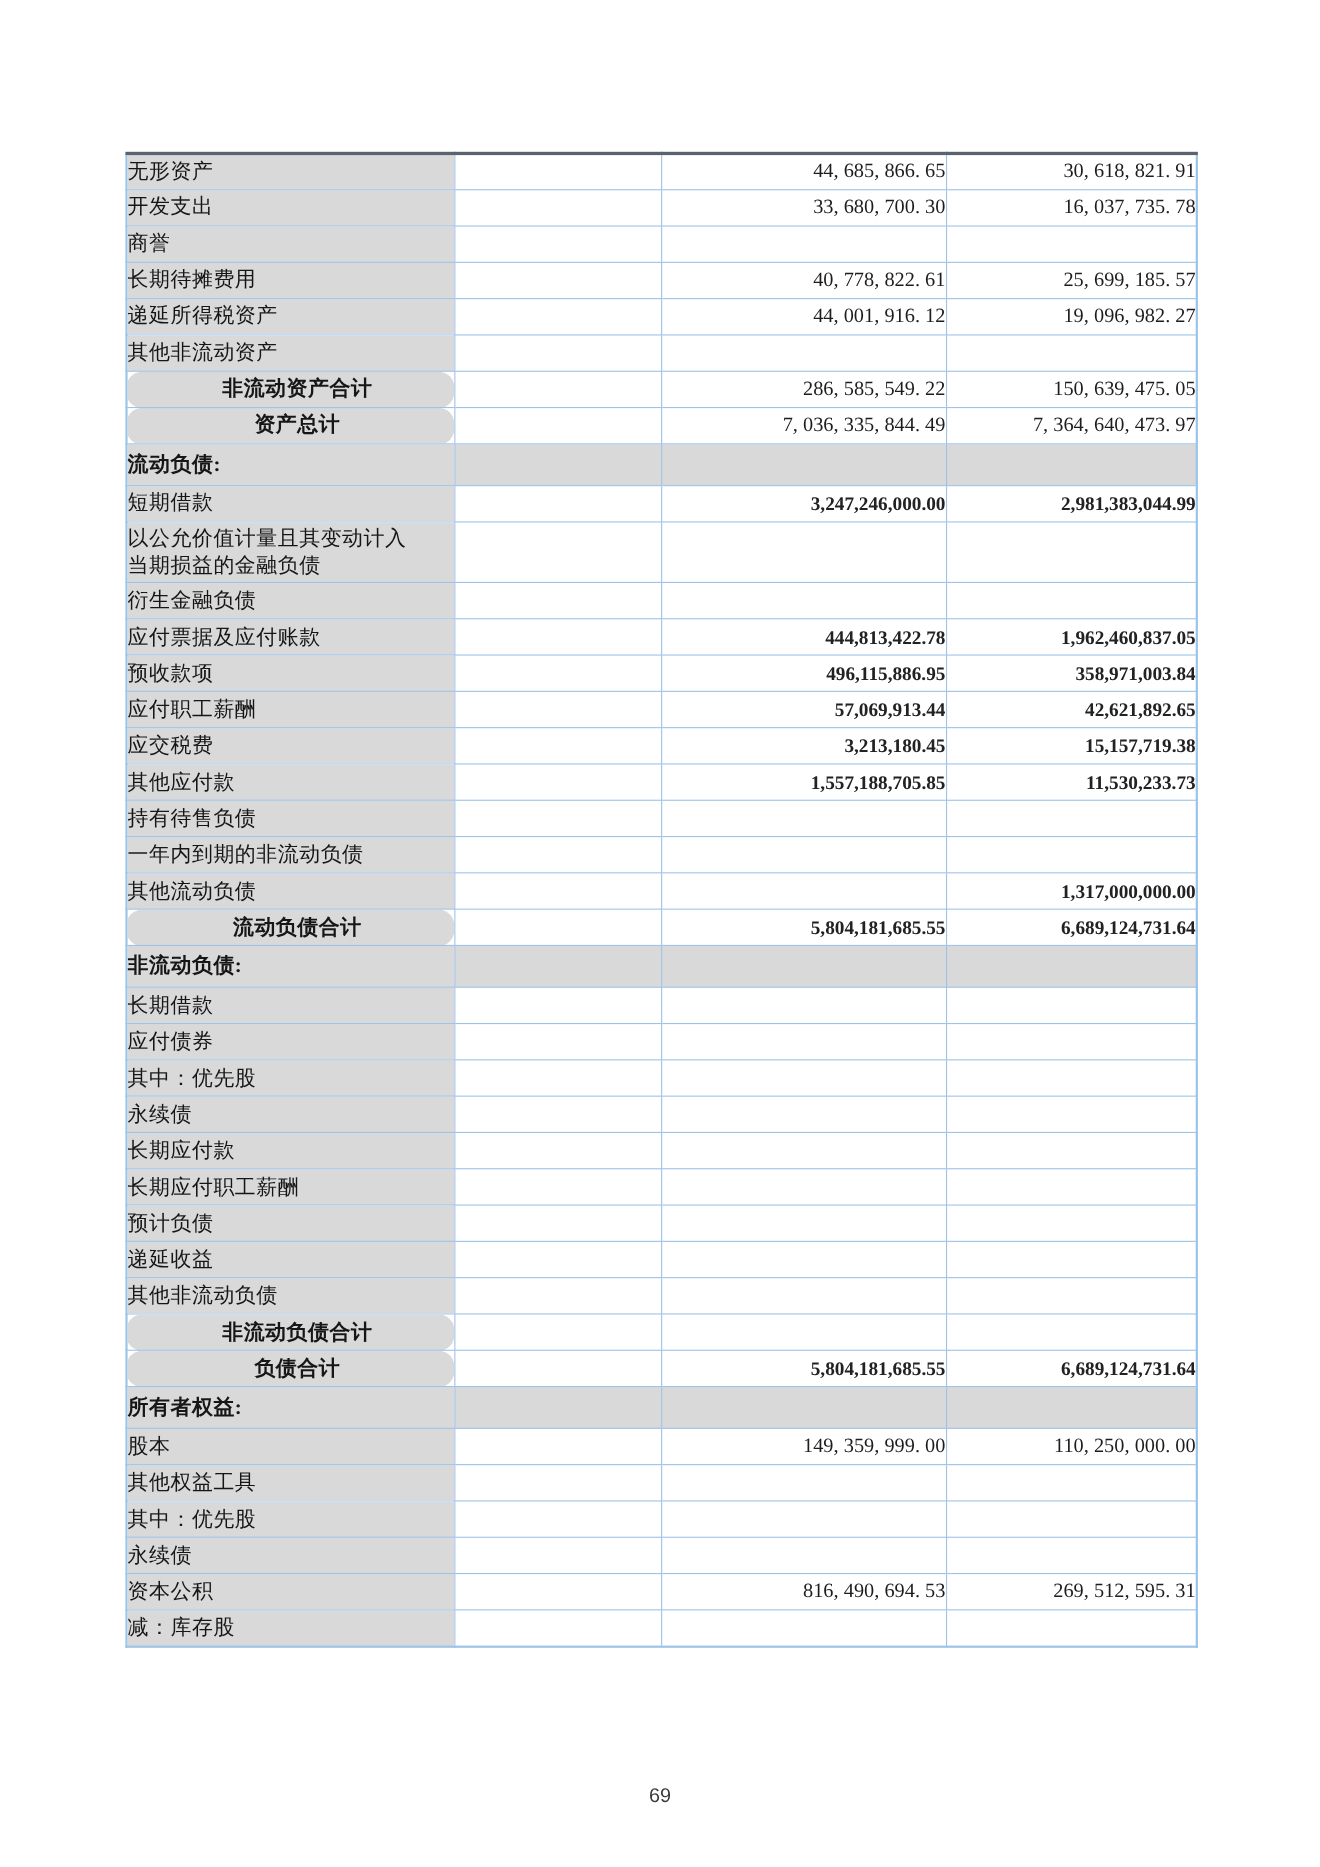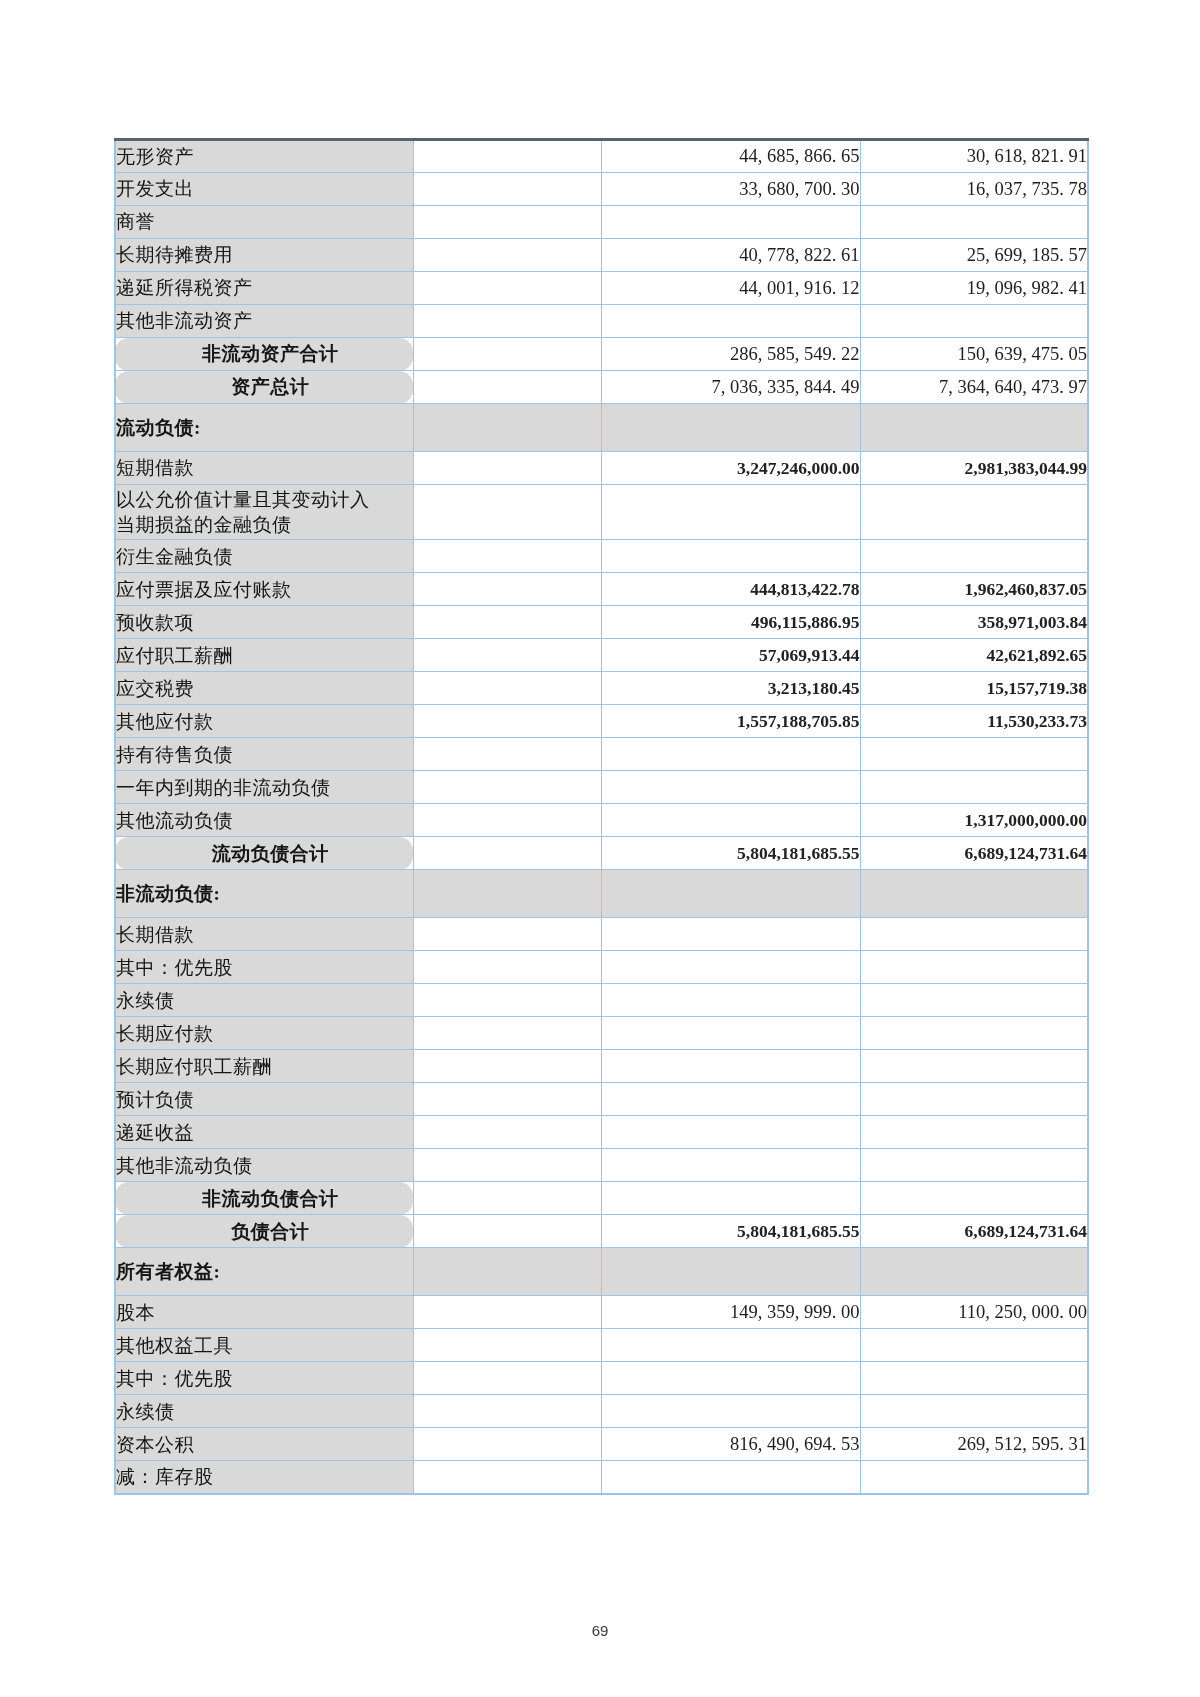--- a/index.html
+++ b/index.html
@@ -29,21 +29,21 @@
     border: 2px solid #9dc3e6;
     border-top: 3px solid #59636e;
   }
   table.bsheet td {
     border: 1.5px solid #9dc3e6;
     vertical-align: middle;
     padding: 2px 0;
     overflow: hidden;
   }
   table.bsheet tr { height: 33px; }
-  table.bsheet tr.r-section { height: 48px; }
+  table.bsheet tr.r-section { height: 38px; }
 
   
   td.lbl {
     background: #d9d9d9;
     font-size: 19px;
     padding-left: 9px;
     letter-spacing: 0.5px;
     line-height: 1.32;
   }
   td.lbl.ctr { text-align: center; padding-left: 12px; border-radius: 14px; }
@@ -73,21 +73,21 @@
     color: #222222;
   }
 
   .pagenum {
     position: absolute;
     top: 1622px;
     left: 0;
     width: 1200px;
     text-align: center;
     font-family: "Liberation Sans", "DejaVu Sans", sans-serif;
-    font-size: 15px;
+    font-size: 18px;
     color: #3a3a3a;
   }
 </style>
 </head>
 <body>
 
 <div class="page">
   <table class="bsheet">
     <colgroup>
       <col style="width:298px">
@@ -117,21 +117,21 @@
         <tr class="r-item">
           <td class="lbl">长期待摊费用</td>
           <td class="note"></td>
           <td class="num serif">40, 778, 822. 61</td>
           <td class="num serif">25, 699, 185. 57</td>
         </tr>
         <tr class="r-item">
           <td class="lbl">递延所得税资产</td>
           <td class="note"></td>
           <td class="num serif">44, 001, 916. 12</td>
-          <td class="num serif">19, 096, 982. 41</td>
+          <td class="num serif">19, 096, 982. 27</td>
         </tr>
         <tr class="r-item">
           <td class="lbl">其他非流动资产</td>
           <td class="note"></td>
           <td class="num serif"></td>
           <td class="num serif"></td>
         </tr>
         <tr class="r-total">
           <td class="lbl ctr b">非流动资产合计</td>
           <td class="note"></td>
@@ -231,20 +231,26 @@
           <td class="num serif"></td>
           <td class="num serif"></td>
         </tr>
         <tr class="r-item">
           <td class="lbl">长期借款</td>
           <td class="note"></td>
           <td class="num serif"></td>
           <td class="num serif"></td>
         </tr>
         <tr class="r-item">
+          <td class="lbl">应付债券</td>
+          <td class="note"></td>
+          <td class="num serif"></td>
+          <td class="num serif"></td>
+        </tr>
+        <tr class="r-item">
           <td class="lbl">其中：优先股</td>
           <td class="note"></td>
           <td class="num serif"></td>
           <td class="num serif"></td>
         </tr>
         <tr class="r-indent">
           <td class="lbl ind">永续债</td>
           <td class="note"></td>
           <td class="num serif"></td>
           <td class="num serif"></td>

